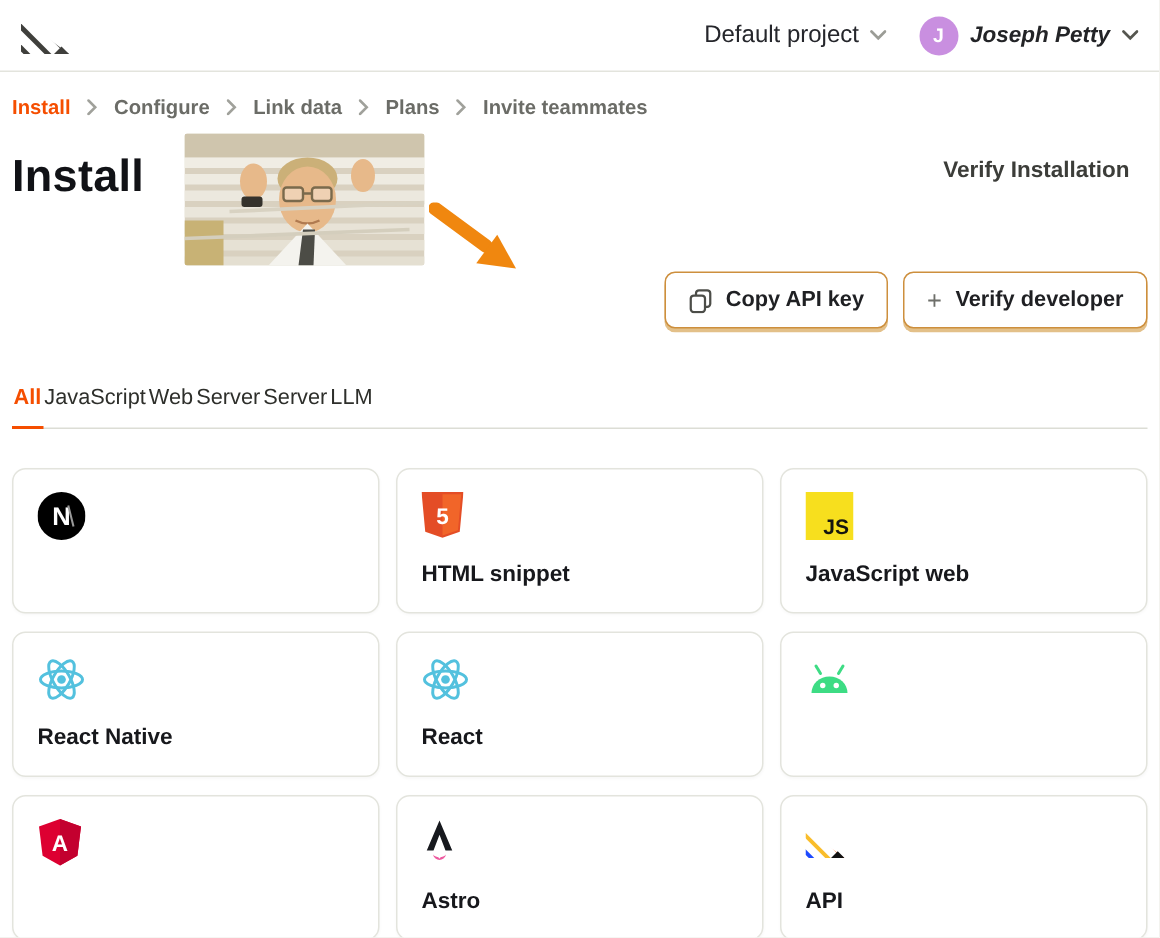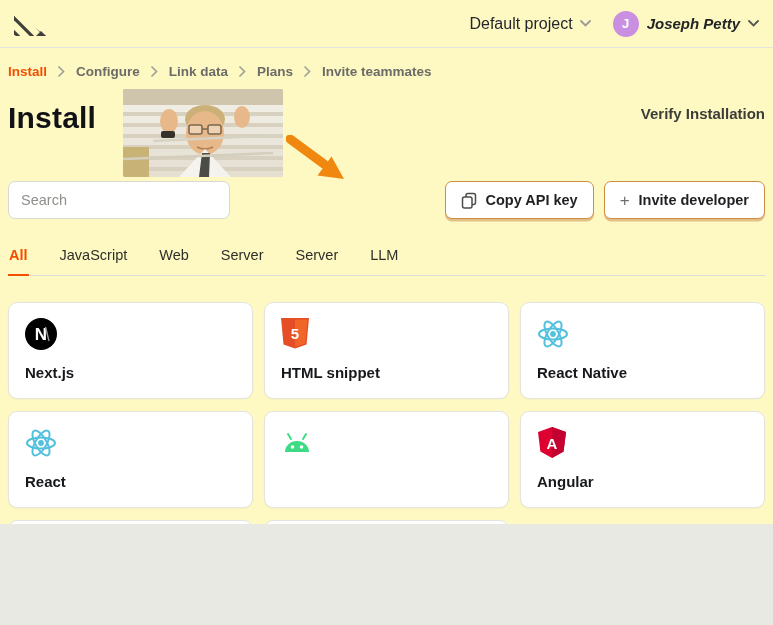--- a/index.html
+++ b/index.html
@@ -1,19 +1,19 @@
 <!DOCTYPE html>
 <html><head>
 <meta charset="utf-8">
 <style>
   * { margin:0; padding:0; box-sizing:border-box; }
   html,body { background:#e9e9e4; }
   .page {
-    width:773px; height:524px; position:relative; overflow:hidden;
-    background:#fef9c3; font-family:"Liberation Sans", sans-serif; color:#2b2b28;
+    width:773px; height:625px; position:relative; overflow:hidden;
+    background:#ffffff; font-family:"Liberation Sans", sans-serif; color:#2b2b28;
   }
   
   .topbar { height:48px; display:flex; align-items:center; padding:0 14px; border-bottom:1px solid #e3e4dd; }
   .logo { width:32px; height:24px; display:block; cursor:pointer; }
   .topbar-right { margin-left:auto; display:flex; align-items:center; gap:22px; }
   .project-btn { display:flex; align-items:center; gap:7px; font-size:16px; color:#25262b; cursor:pointer; }
   .user-chip { display:flex; align-items:center; gap:8px; cursor:pointer; }
   .avatar { width:26px; height:26px; border-radius:50%; background:#c98fe0; color:#fff;
             display:flex; align-items:center; justify-content:center; font-size:13px; font-weight:700; }
   .user-name { font-size:15px; font-weight:600; color:#232427;font-style:italic; }
@@ -21,39 +21,39 @@
   
   .content { padding:0 8px; position:relative; }
   .breadcrumbs { display:flex; align-items:center; gap:11px; padding:16px 0 8px; font-size:13.5px; font-weight:600; }
   .crumb { color:#6b6c67; cursor:pointer; }
   .crumb.active { color:#f54e00; }
   
   .title-row { position:relative; height:92px; }
   .page-title { font-size:30px; font-weight:800; color:#111216; letter-spacing:.2px; padding-top:14px; }
   .meme { position:absolute; left:115px; top:2px; width:160px; height:88px; border-radius:2px; overflow:hidden; }
   .arrow { position:absolute; left:278px; top:48px; }
-  .verify-cluster { position:absolute; right:0; top:18px; display:flex; align-items:center; gap:13px; }
+  .verify-cluster { position:absolute; right:12px; top:18px; display:flex; align-items:center; gap:13px; }
   .verify-label { font-size:15px; font-weight:600; color:#3c3d39; }
   .status-badge { display:flex; align-items:center; gap:9px; border:1px solid #f7b28c; border-radius:7px;
                   padding:6px 12px; color:#f54e00; font-size:14.5px; font-weight:600; }
   .status-dot { width:10px; height:10px; border-radius:50%; background:#f54e00; box-shadow:0 0 0 4px rgba(245,78,0,.13); }
   
   .actions-row { display:flex; align-items:center; margin-top:2px; }
   .search-input { width:222px; height:38px; border:1px solid #d8d9d2; border-radius:7px; background:#fff;
                   padding:0 12px; font-size:14.5px; font-family:inherit; color:#2b2b28; outline:none; }
   .search-input::placeholder { color:#8f908b; }
   .spacer { flex:1; }
   .btn { height:38px; display:flex; align-items:center; gap:9px; padding:8px 15px; border-radius:7px;
          background:#fff; font-size:14.5px; font-weight:700; color:#1f2023; cursor:pointer; }
   .btn + .btn { margin-left:10px; }
   .btn.accent { border:1.5px solid #cd8f3d; box-shadow:0 2.5px 0 0 #e3c089; }
   .btn.neutral { border:1.5px solid #c7c8c2; box-shadow:0 2.5px 0 0 #dadbd4; }
   .plus-glyph { font-size:17px; font-weight:400; color:#6e6f6a; line-height:1; }
   
-  .tabs { display:flex; gap:30px; margin-top:22px; border-bottom:1px solid #dcddd5; }
+  .tabs { display:flex; margin-top:32px; border-bottom:1px solid #dcddd5; }
   .tab { font-size:14.5px; color:#2e2f2b; padding:6px 1px 11px; cursor:pointer; border-bottom:2.5px solid transparent; margin-bottom:-1px; }
   .tab.active { color:#f54e00; font-weight:600; border-bottom-color:#f54e00; }
   
   .grid { margin-top:26px; display:grid; grid-template-columns:repeat(3,1fr); gap:12px 11px; }
   .card { background:#fff; border:1px solid #e3e4dd; border-radius:9px; height:97px; padding:15px 16px 17px;
           display:flex; flex-direction:column; justify-content:space-between; cursor:pointer;
           box-shadow:0 1px 2px rgba(0,0,0,.03); }
   .card-icon { width:32px; height:32px; display:flex; align-items:center; }
   .card-label { font-size:15px; font-weight:700; color:#17181c; }
 </style>
@@ -151,32 +151,31 @@
         <path d="M4 4 L38 29" stroke="#f0870f" stroke-width="9" stroke-linecap="round"></path>
         <polygon points="58,44 31.5,40.5 45.5,21.5" fill="#f0870f"></polygon>
       </svg>
 
       <div class="verify-cluster">
         <span class="verify-label">Verify Installation</span>
       </div>
     </div>
 
     <div class="actions-row">
-      <input class="search-input" type="text" placeholder="Search" style="">
       <div class="spacer"></div>
       <div class="btn accent">
         <svg width="16" height="17" viewBox="0 0 16 17">
           <rect x="5" y="1.5" width="9.5" height="11" rx="2" fill="#fff" stroke="#4c4d48" stroke-width="1.5"></rect>
           <rect x="1.5" y="5" width="9.5" height="11" rx="2" fill="#fff" stroke="#4c4d48" stroke-width="1.5"></rect>
         </svg>
         <span>Copy API key</span>
       </div>
       <div class="btn accent">
         <span class="plus-glyph">+</span>
-        <span>Invite developer</span>
+        <span>Verify developer</span>
       </div>
     </div>
 
     <div class="tabs">
       <div class="tab active">All</div>
       <div class="tab">JavaScript</div>
       <div class="tab">Web</div>
       <div class="tab">Server</div>
       <div class="tab">Server</div>
       <div class="tab">LLM</div>
@@ -185,34 +184,42 @@
     <div class="grid">
 
       <div class="card">
         <span class="card-icon">
           <svg width="32" height="32" viewBox="0 0 32 32">
             <circle cx="16" cy="16" r="16" fill="#000"></circle>
             <text x="16" y="22" text-anchor="middle" font-family="Liberation Sans, sans-serif" font-size="17" font-weight="bold" fill="#fff">N</text>
             <line x1="20.5" y1="9" x2="24" y2="23" stroke="#9a9a9a" stroke-width="1.4"></line>
           </svg>
         </span>
-        <span class="card-label">Next.js</span>
       </div>
 
       <div class="card">
         <span class="card-icon">
           <svg width="28" height="32" viewBox="0 0 28 32">
             <polygon points="0,0 28,0 25.5,26.5 14,30.5 2.5,26.5" fill="#e44d26"></polygon>
             <polygon points="14,1.5 26.5,1.5 24.3,25.5 14,29" fill="#f16529"></polygon>
             <text x="14" y="21" text-anchor="middle" font-family="Liberation Sans, sans-serif" font-size="15" font-weight="bold" fill="#fff">5</text>
           </svg>
         </span>
         <span class="card-label">HTML snippet</span>
       </div>
 
+      <div class="card">
+        <span class="card-icon">
+          <svg width="32" height="32" viewBox="0 0 32 32">
+            <rect width="32" height="32" fill="#f7df1e"></rect>
+            <text x="29" y="28" text-anchor="end" font-family="Liberation Sans, sans-serif" font-size="14" font-weight="bold" fill="#15150f">JS</text>
+          </svg>
+        </span>
+        <span class="card-label">JavaScript web</span>
+      </div>
 
       <div class="card">
         <span class="card-icon">
           <svg width="32" height="32" viewBox="-16 -16 32 32">
             <g fill="none" stroke="#53c1de" stroke-width="2">
               <ellipse rx="14" ry="5.6"></ellipse>
               <ellipse rx="14" ry="5.6" transform="rotate(60)"></ellipse>
               <ellipse rx="14" ry="5.6" transform="rotate(120)"></ellipse>
             </g>
             <circle r="2.9" fill="#53c1de"></circle>
@@ -248,21 +255,20 @@
       </div>
 
       <div class="card">
         <span class="card-icon">
           <svg width="30" height="32" viewBox="0 0 30 32">
             <polygon points="15,0 29,5 26.6,24.5 15,31 3.4,24.5 1,5" fill="#dd0031"></polygon>
             <polygon points="15,0 29,5 26.6,24.5 15,31" fill="#c3002f"></polygon>
             <text x="15" y="21.5" text-anchor="middle" font-family="Liberation Sans, sans-serif" font-size="15" font-weight="bold" fill="#fff">A</text>
           </svg>
         </span>
-        <span class="card-label">Angular</span>
       </div>
 
       <div class="card">
         <span class="card-icon">
           <svg width="24" height="32" viewBox="0 0 24 32">
             <path d="M12 1 L20.5 21 L16 21 L12 10.5 L8 21 L3.5 21 Z" fill="#17191e"></path>
             <path d="M7.5 23.5 C9 28.5 15 28.5 16.5 23.5 C14.5 26 13 24.5 12 26.5 C11 24.5 9.5 26 7.5 23.5 Z" fill="#ee5aa0"></path>
           </svg>
         </span>
         <span class="card-label">Astro</span>

